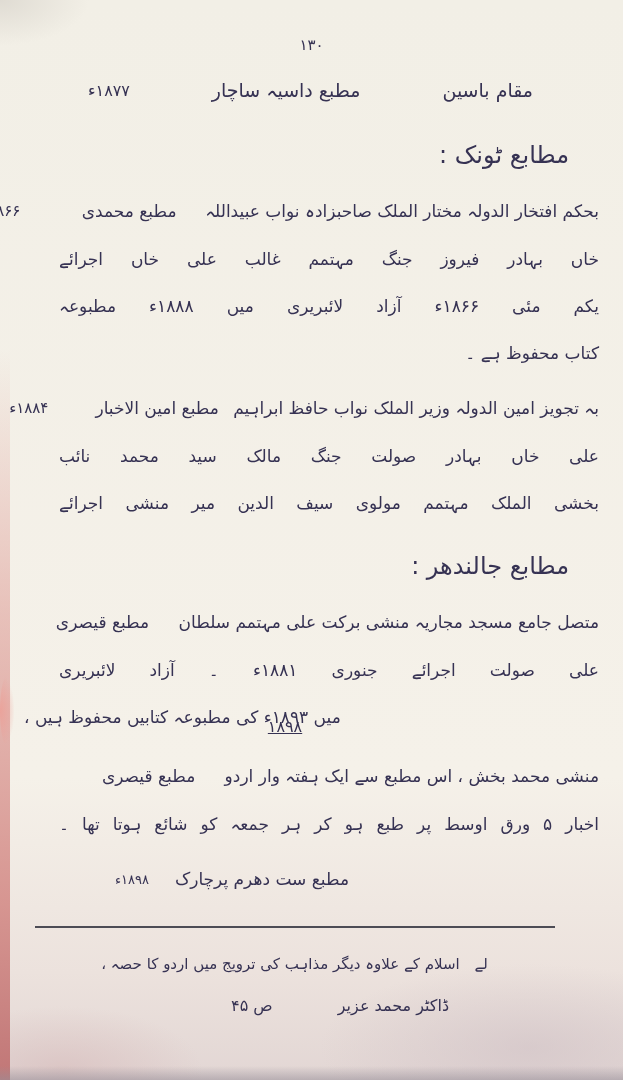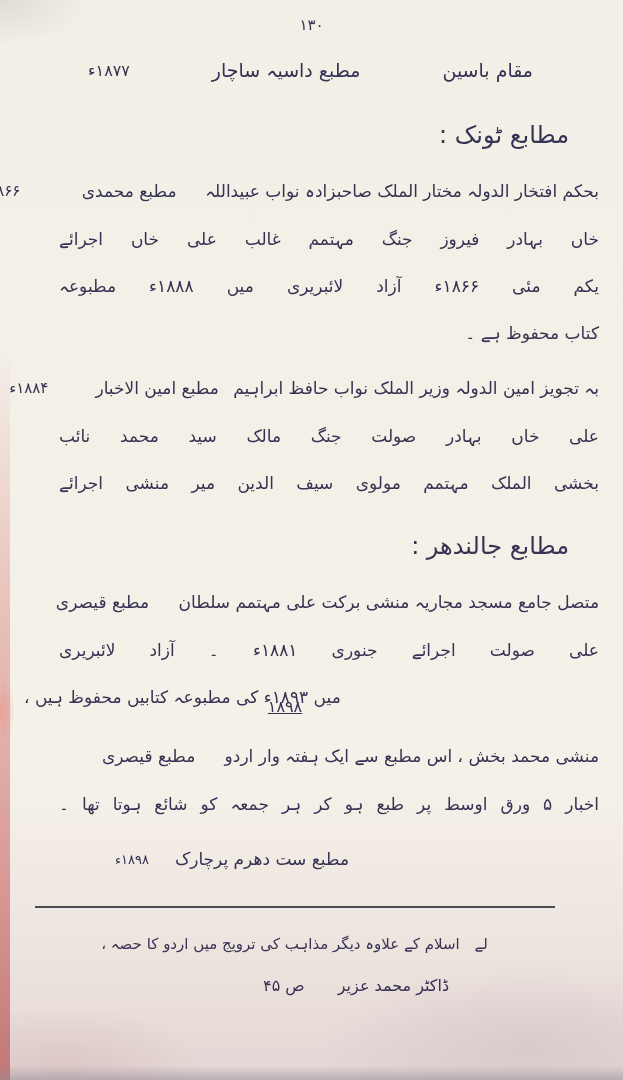--- a/index.html
+++ b/index.html
@@ -18,21 +18,21 @@
     background:linear-gradient(to bottom, rgba(226,168,163,0) 0%, rgba(222,156,150,.55) 35%, rgba(209,130,126,.8) 75%, rgba(190,110,110,.9) 100%);}
   .gutter-blotch{position:absolute;left:0;top:676px;width:14px;height:70px;border-radius:50%;
     background:radial-gradient(ellipse at left, rgba(236,160,152,.85), rgba(236,160,152,0) 75%);}
   .corner-smudge{position:absolute;left:0;top:0;width:90px;height:46px;
     background:radial-gradient(ellipse at top left, rgba(205,200,192,.5), rgba(205,200,192,0) 70%);}
   .bottom-edge{position:absolute;left:0;bottom:0;width:100%;height:14px;
     background:linear-gradient(to bottom, rgba(170,160,168,0), rgba(150,142,152,.55));}
 
   .content{position:relative;padding:8px 24px 0 24px;}
 
-  .pageno{text-align:center;font-size:15px;height:34px;line-height:34px;letter-spacing:2px;}
+  .pageno{text-align:center;font-size:15px;height:34px;line-height:34px;letter-spacing:2px;margin-top:20px;}
 
   .introrow{display:flex;justify-content:space-between;align-items:center;
     margin:6px 66px 0 64px;height:44px;font-size:19px;}
   .introrow .loc{font-size:19px;}
   .introrow .press{font-size:19px;}
   .introrow .year{font-size:16px;}
 
   .sechead{text-align:right;font-size:24px;height:50px;line-height:50px;margin:18px 30px 0 0;}
   .sechead.second{margin-top:14px;}
 
@@ -53,21 +53,21 @@
   .e5row{display:flex;align-items:center;gap:26px;margin:8px 250px 0 0;height:46px;
     font-size:17px;justify-content:flex-start;width:fit-content;}
   .e5row .year{font-size:13px;}
 
   .rule{height:2px;background:#4d4c55;margin:24px 44px 0 11px;}
 
   .footnote{font-size:15px;text-align:center;margin:16px 34px 0 0;height:40px;line-height:40px;}
   .footnote .marker{margin-left:10px;}
 
   .credit{font-size:16px;text-align:right;margin:4px 150px 0 0;height:36px;line-height:36px;}
-  .credit .author{margin-left:28px;}
+  .credit .author{margin-left:60px;}
 </style>
 </head>
 <body>
 
 <div class="page">
   <div class="corner-smudge"></div>
   <div class="gutter"></div>
   <div class="gutter-blotch"></div>
 
   <div class="content">

